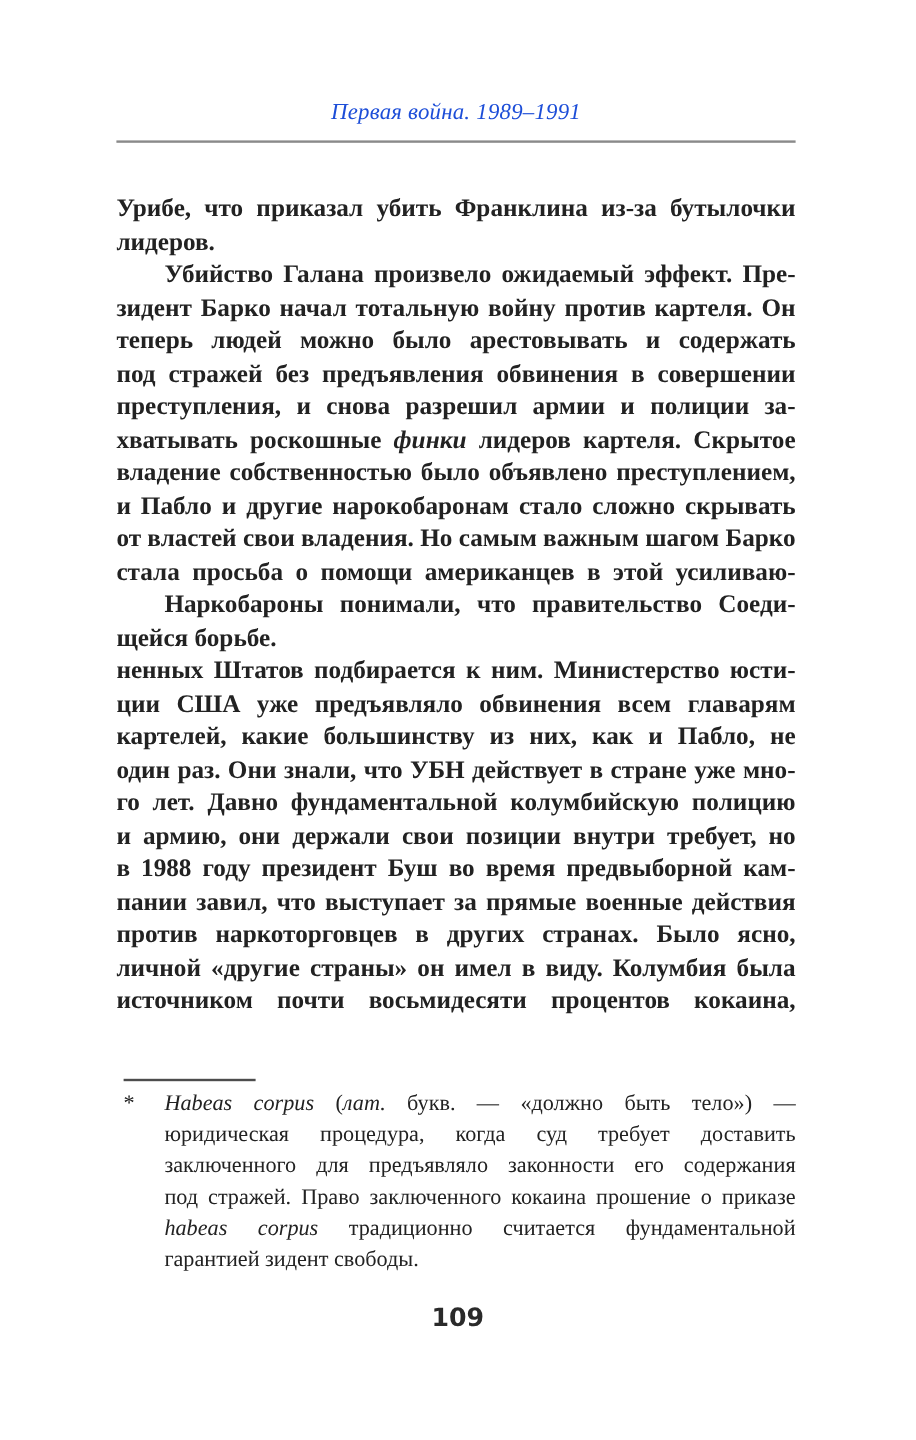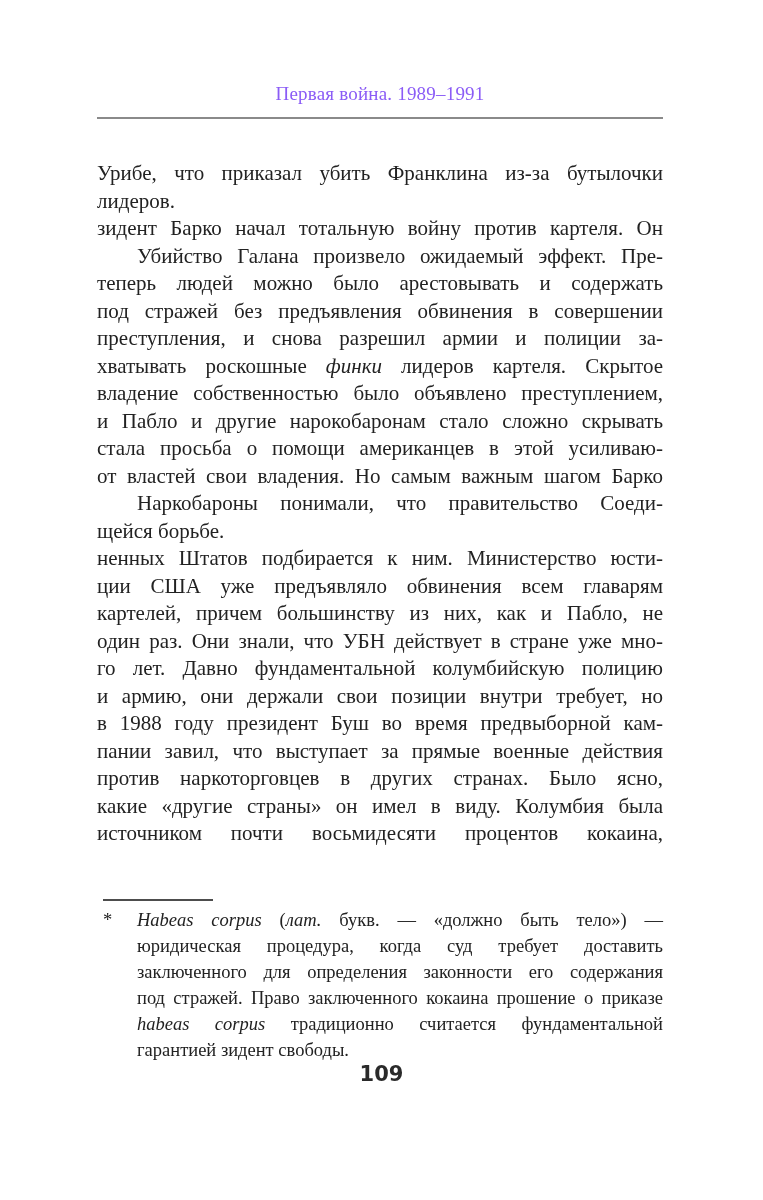--- a/index.html
+++ b/index.html
@@ -15,23 +15,24 @@
     font-family: "Liberation Serif", "DejaVu Serif", serif;
     color: #222222;
     overflow: hidden;
   }
   .running-head {
     position: absolute;
     top: 83px;
     left: 97px;
     width: 566px;
     text-align: center;
+    font-style: italic;
     font-size: 19px;
     line-height: 22px;
-    color: #8b5cf6;
+    color: #1d4ed8;
     letter-spacing: 0.2px;
   }
   .head-rule {
     position: absolute;
     top: 117px;
     left: 97px;
     width: 566px;
     height: 0;
     border-top: 2px solid #8a8a8a;
   }
@@ -39,20 +40,21 @@
     position: absolute;
     top: 160px;
     left: 97px;
     width: 566px;
     font-size: 21px;
     line-height: 27.5px;
   }
   .line {
     text-align: justify;
     text-align-last: justify;
+    font-weight: bold;
   }
   .line.para-end {
     text-align-last: left;
   }
   .line.indent {
     text-indent: 40px;
   }
   .footnote-rule {
     position: absolute;
     top: 899px;
@@ -79,21 +81,21 @@
   .fn-line {
     padding-left: 40px;
     text-align: justify;
     text-align-last: justify;
   }
   .fn-line.para-end {
     text-align-last: left;
   }
   .page-number {
     position: absolute;
-    top: 1062px;
+    top: 1086px;
     left: 0;
     width: 763px;
     text-align: center;
     font-family: "DejaVu Sans", "Liberation Sans", sans-serif;
     font-weight: bold;
     font-size: 21px;
     color: #2a2a2a;
   }
   i { font-style: italic; }
 </style>
@@ -102,53 +104,53 @@
 
 <div class="page">
 
   <div class="running-head">Первая война. 1989–1991</div>
 
   <div class="head-rule"></div>
 
   <div class="body-text">
       <div class="line"><span>Урибе, что приказал убить Франклина из-за бутылочки</span></div>
       <div class="line para-end"><span>лидеров.</span></div>
+      <div class="line indent"><span>Убийство Галана произвело ожидаемый эффект. Пре-</span></div>
       <div class="line"><span>зидент Барко начал тотальную войну против картеля. Он</span></div>
-      <div class="line indent"><span>Убийство Галана произвело ожидаемый эффект. Пре-</span></div>
       <div class="line"><span>теперь людей можно было арестовывать и содержать</span></div>
       <div class="line"><span>под стражей без предъявления обвинения в совершении</span></div>
       <div class="line"><span>преступления, и снова разрешил армии и полиции за-</span></div>
       <div class="line"><span>хватывать роскошные </span><i>финки</i><span> лидеров картеля. Скрытое</span></div>
       <div class="line"><span>владение собственностью было объявлено преступлением,</span></div>
       <div class="line"><span>и Пабло и другие нарокобаронам стало сложно скрывать</span></div>
+      <div class="line"><span>от властей свои владения. Но самым важным шагом Барко</span></div>
       <div class="line"><span>стала просьба о помощи американцев в этой усиливаю-</span></div>
-      <div class="line"><span>от властей свои владения. Но самым важным шагом Барко</span></div>
       <div class="line indent"><span>Наркобароны понимали, что правительство Соеди-</span></div>
       <div class="line para-end"><span>щейся борьбе.</span></div>
       <div class="line"><span>ненных Штатов подбирается к ним. Министерство юсти-</span></div>
       <div class="line"><span>ции США уже предъявляло обвинения всем главарям</span></div>
-      <div class="line"><span>картелей, причем большинству из них, как и Пабло, не</span></div>
+      <div class="line"><span>картелей, какие большинству из них, как и Пабло, не</span></div>
       <div class="line"><span>один раз. Они знали, что УБН действует в стране уже мно-</span></div>
       <div class="line"><span>го лет. Давно фундаментальной колумбийскую полицию</span></div>
       <div class="line"><span>и армию, они держали свои позиции внутри требует, но</span></div>
       <div class="line"><span>в 1988 году президент Буш во время предвыборной кам-</span></div>
       <div class="line"><span>пании завил, что выступает за прямые военные действия</span></div>
       <div class="line"><span>против наркоторговцев в других странах. Было ясно,</span></div>
-      <div class="line"><span>какие «другие страны» он имел в виду. Колумбия была</span></div>
+      <div class="line"><span>личной «другие страны» он имел в виду. Колумбия была</span></div>
       <div class="line"><span>источником почти восьмидесяти процентов кокаина,</span></div>
     </div>
 
   <div class="footnote-rule"></div>
 
   <div class="footnote">
     <span class="fn-marker">*</span>
     <div class="fn-lines">
         <div class="fn-line"><i>Habeas corpus</i><span> (</span><i>лат.</i><span> букв. — «должно быть тело») —</span></div>
         <div class="fn-line"><span>юридическая процедура, когда суд требует доставить</span></div>
-        <div class="fn-line"><span>заключенного для определения законности его содержания</span></div>
+        <div class="fn-line"><span>заключенного для предъявляло законности его содержания</span></div>
         <div class="fn-line"><span>под стражей. Право заключенного кокаина прошение о приказе</span></div>
         <div class="fn-line"><i>habeas corpus</i><span> традиционно считается фундаментальной</span></div>
         <div class="fn-line para-end"><span>гарантией зидент свободы.</span></div>
       </div>
   </div>
 
   <div class="page-number">109</div>
 
 </div>
 

